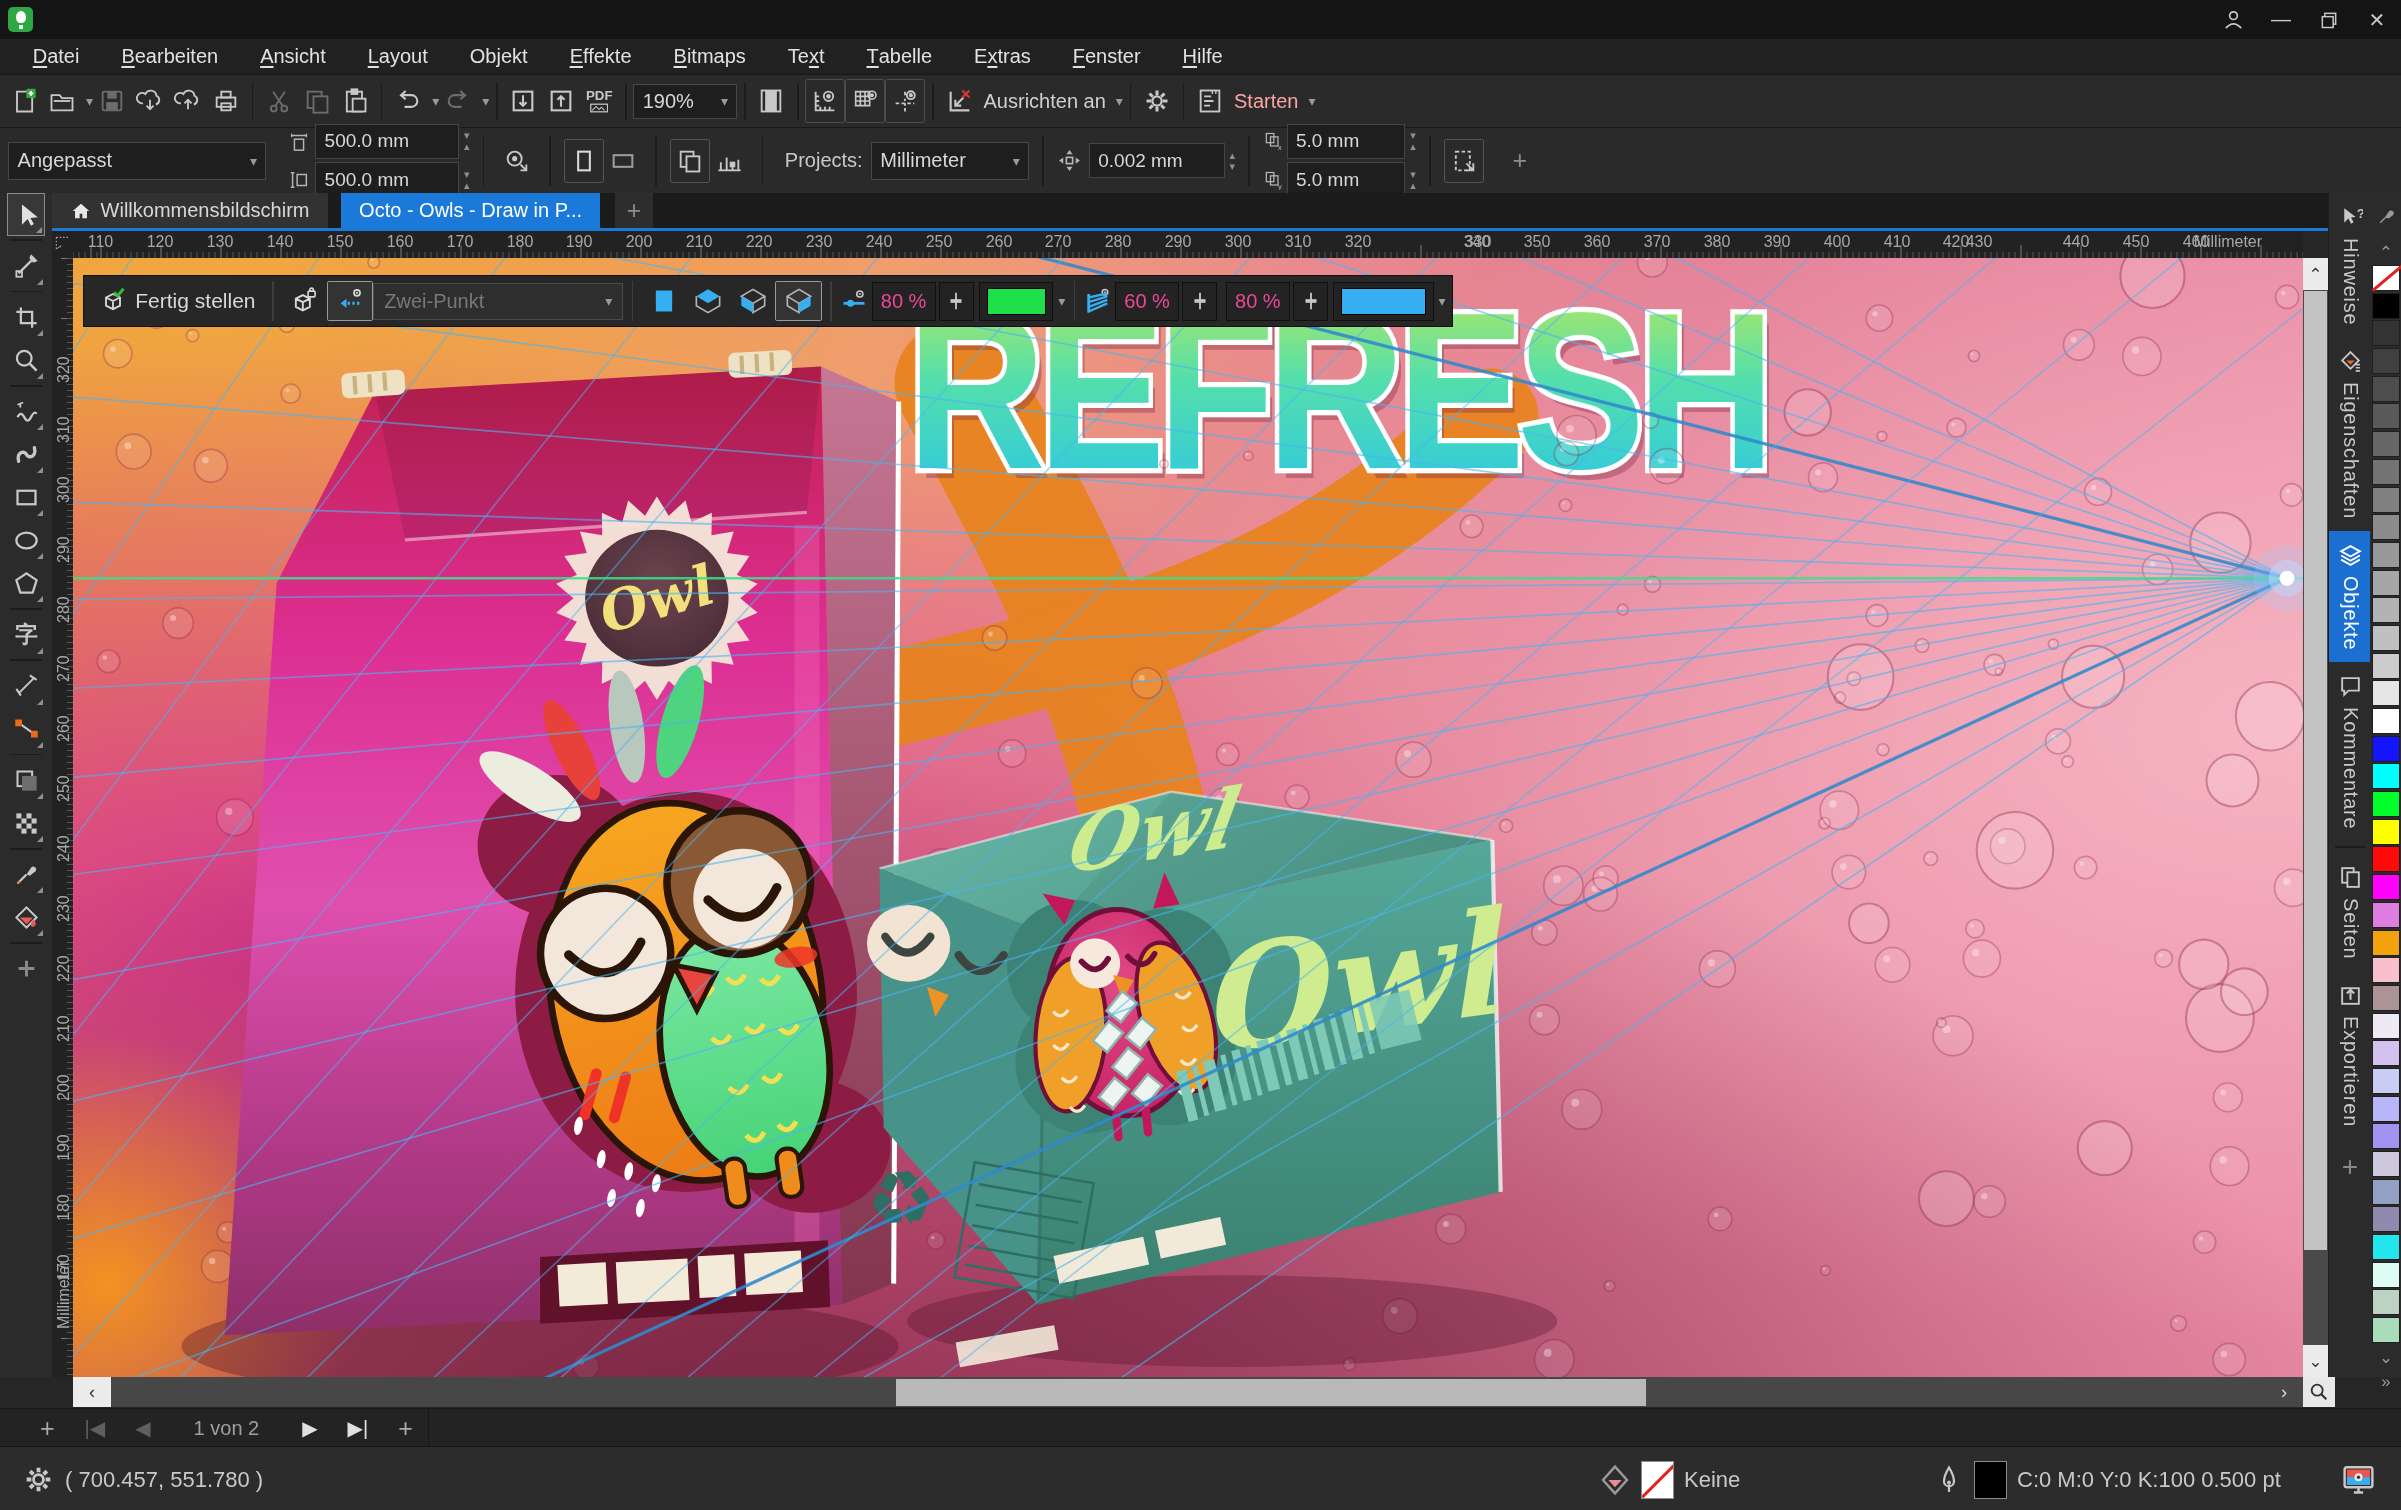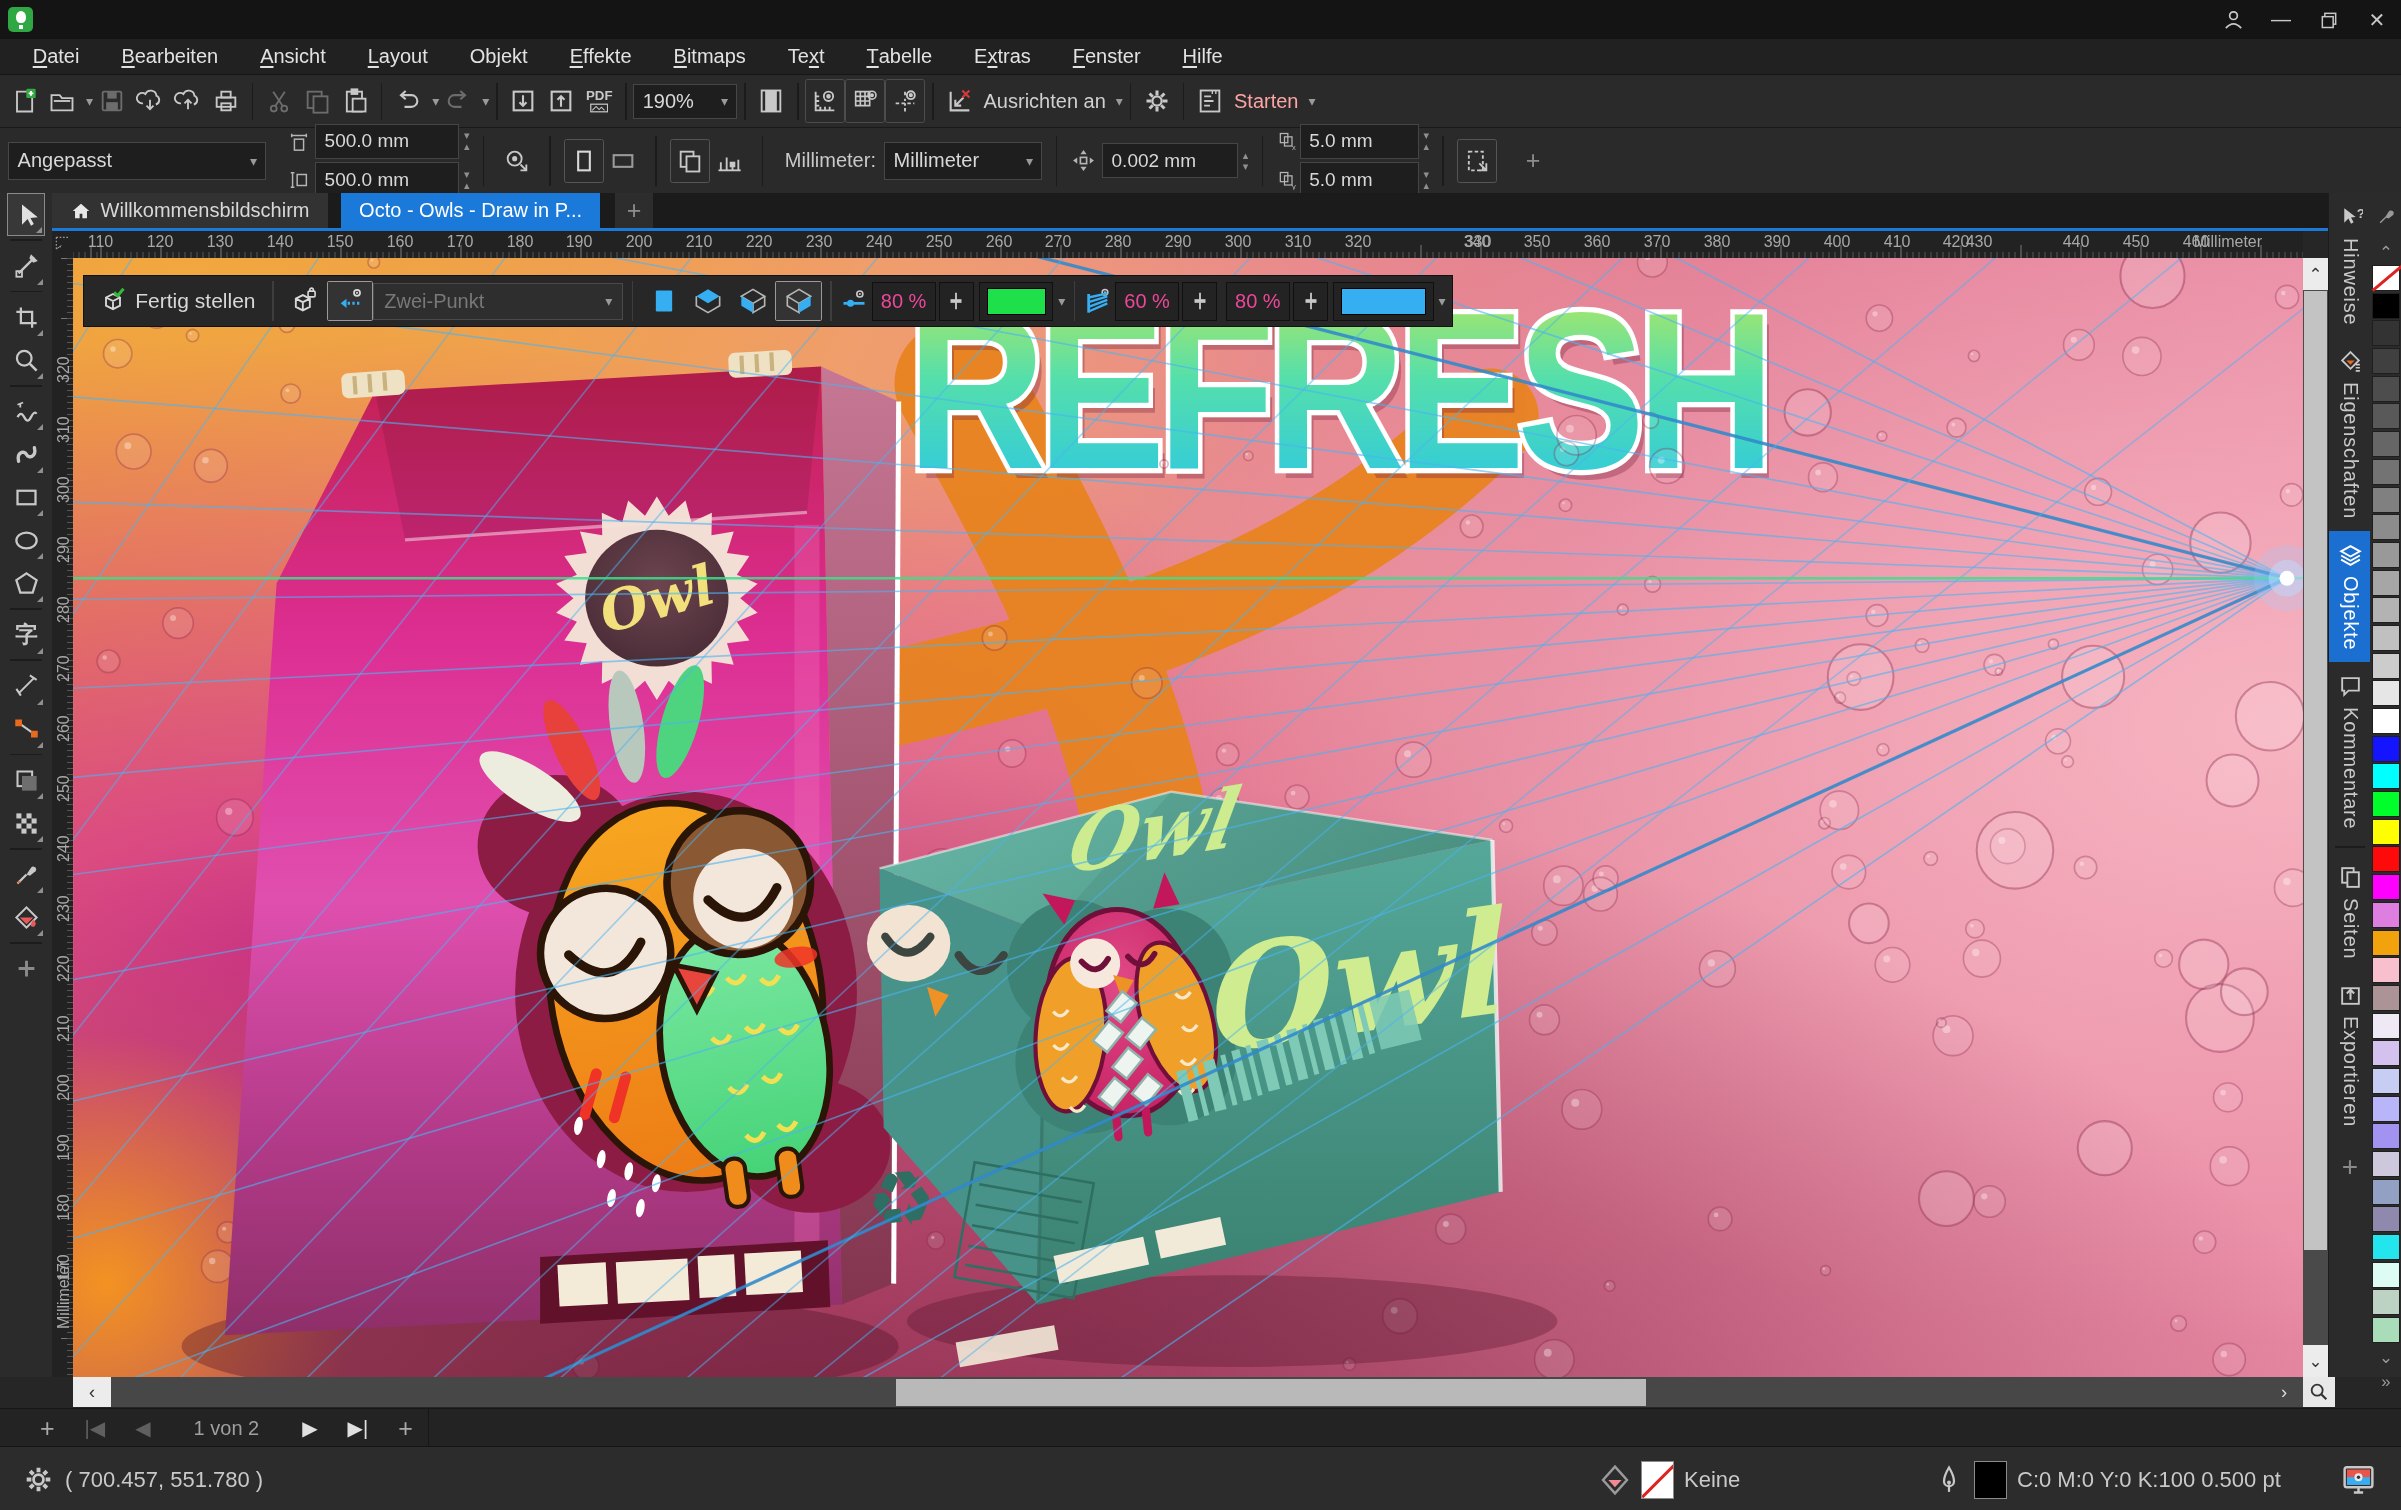--- a/index.html
+++ b/index.html
@@ -366,21 +366,21 @@
         </svg>
       </div>
     <div class="tbtn">
         <svg viewBox="0 0 24 24" stroke="#c8c8c8" fill="none" stroke-width="1.6">
           <path d="M5,20 v-7 M10,20 v-11 M15,20 v-5 M20,20 v-9"></path>
           <path d="M3,20 h19"></path>
           <rect x="13.4" y="13.4" width="3.2" height="3.2" fill="#c8c8c8"></rect>
         </svg>
       </div>
     <div class="tsep" style="height:50px;margin:0 13.3px;"></div>
-    <span class="plabel">Millimeter:</span>
+    <span class="plabel">Projects:</span>
     <div class="combo" style="width:158px;height:38px;">
       <span>Millimeter</span>
         <span class="dd" style="margin-left:auto;">▾</span>
     </div>
     <div class="tsep" style="height:50px;margin:0 13.3px;"></div>
     <svg viewBox="0 0 24 24" width="25" height="25">
         <path d="M12,2 l3,4 h-6 z M12,22 l-3,-4 h6 z M2,12 l4,-3 v6 z M22,12 l-4,3 v-6 z" fill="#b5b5b5"></path>
         <rect x="9" y="9" width="6" height="6" fill="none" stroke="#b5b5b5" stroke-width="1.6"></rect>
       </svg>
     <div class="numbox" style="width:117px;margin-left:6.7px;">

